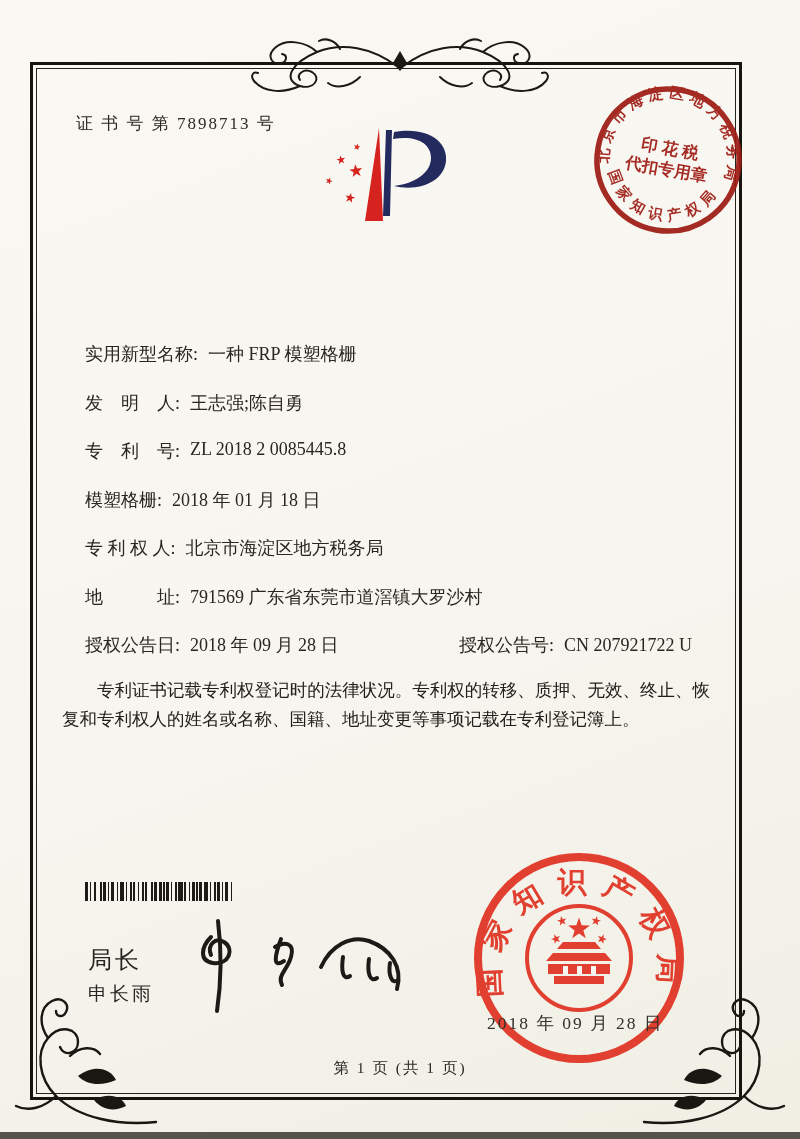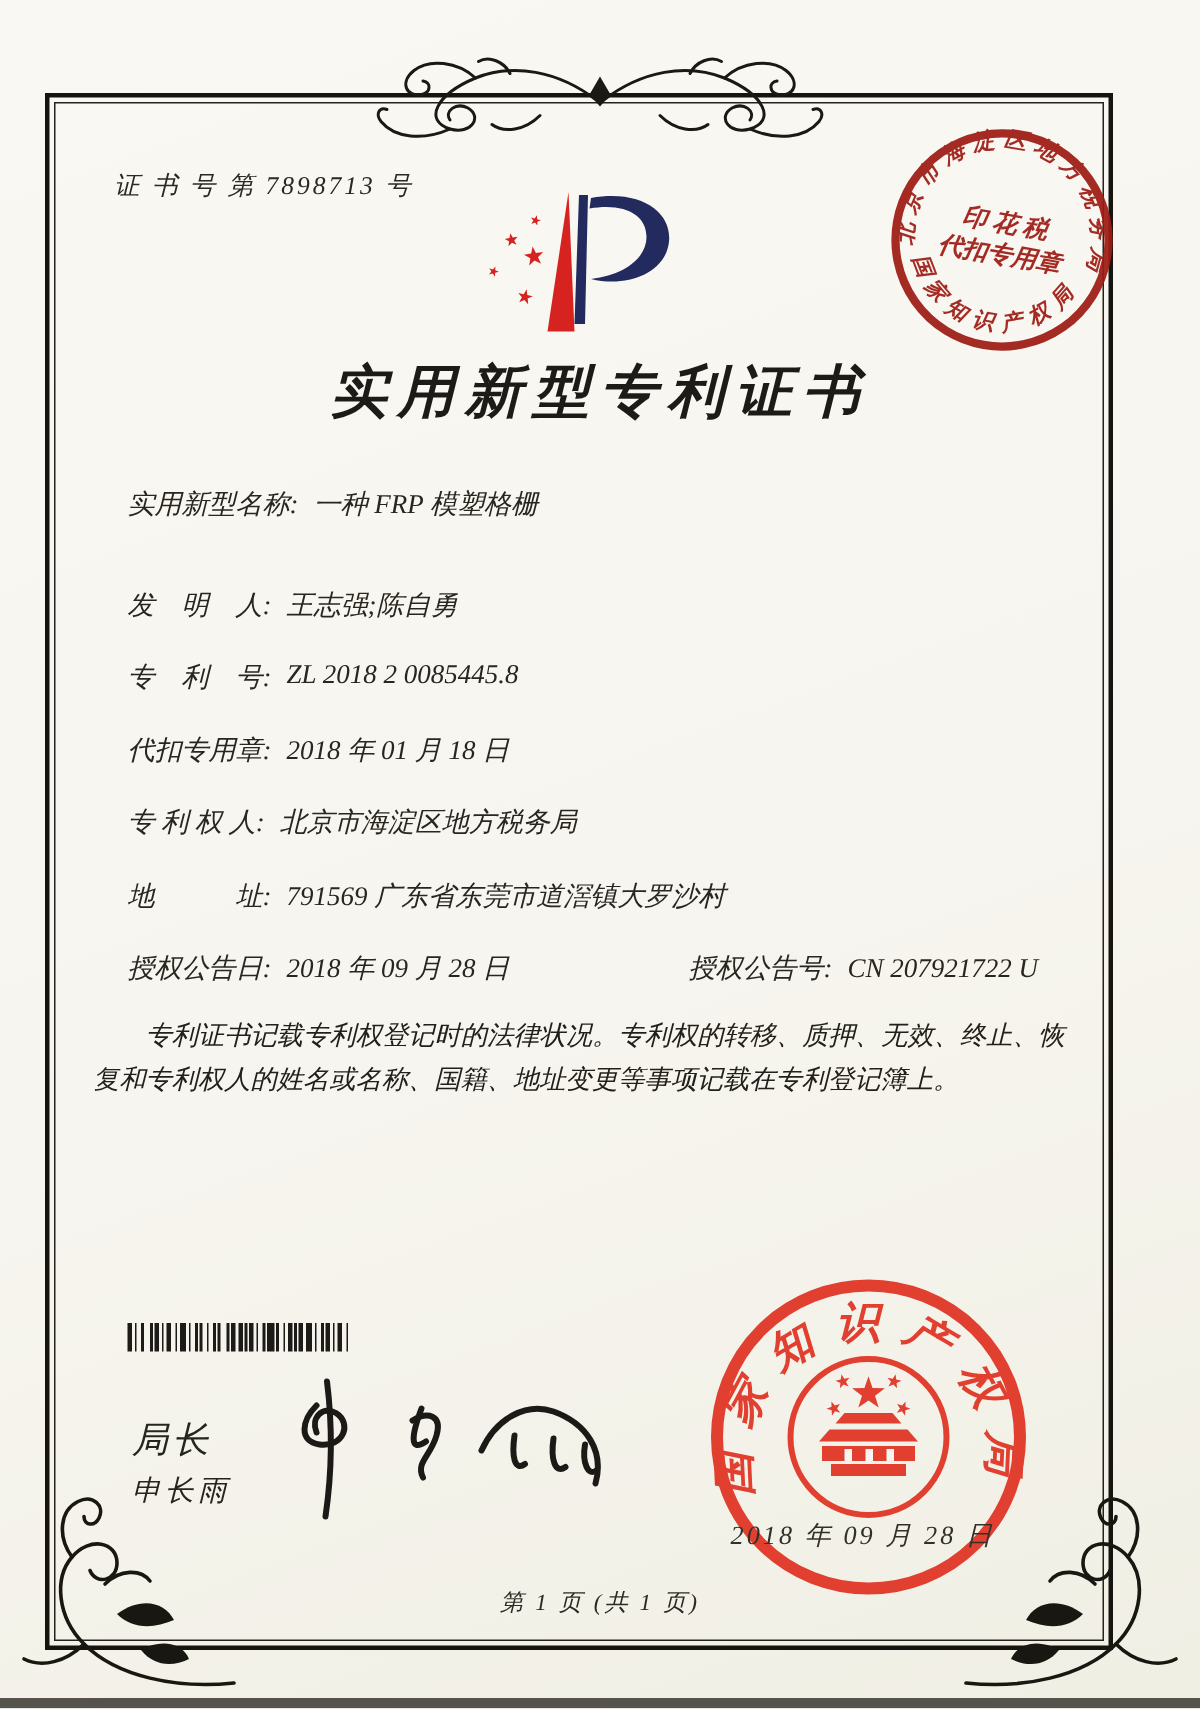--- a/index.html
+++ b/index.html
@@ -1,21 +1,20 @@
 <!DOCTYPE html>
 <html><head>
 <meta charset="utf-8">
 <style>
   html,body{margin:0;padding:0;}
   .page{
     position:relative; width:800px; height:1139px; overflow:hidden;
     background:linear-gradient(160deg,#faf8f3 0%,#f7f5ef 55%,#f0efe4 100%);
     font-family:"Liberation Serif","DejaVu Serif",serif;
     color:#26241f;
-    font-style:italic;
   }
   .photo-edge{position:absolute;left:0;bottom:0;width:100%;height:7px;background:#55534b;}
   .frame{position:absolute; left:30px; top:62px; width:706px; height:1032px;
     border:3px solid #17140f;}
   .frame::before{content:""; position:absolute; inset:3px; border:1px solid #26231c;}
   .cert-no{position:absolute; left:76px; top:112px; font-size:17px; letter-spacing:2px; color:#2b2925;}
   .logo{position:absolute; left:320px; top:126px;}
   .title{position:absolute; left:0; top:236px; width:100%; text-align:center;
     font-size:38px; font-weight:bold; letter-spacing:7px; color:#1d1b17;}
   .fields{position:absolute; left:85px; top:0; width:640px;}
@@ -98,37 +97,36 @@
     </g>
     <g fill="#d6231f">
       <use href="#star" transform="translate(37,21) scale(0.36) rotate(15)"></use>
       <use href="#star" transform="translate(21,34) scale(0.46) rotate(-10)"></use>
       <use href="#star" transform="translate(9,55) scale(0.36) rotate(20)"></use>
       <use href="#star" transform="translate(36,45) scale(0.68) rotate(-8)"></use>
       <use href="#star" transform="translate(30,72) scale(0.52) rotate(12)"></use>
     </g>
   </svg>
 
-  <div class="title">实用新型专利证书</div>
 
   <div class="fields">
-    <div class="field-row" style="top:324px">
+    <div class="field-row" style="top:342px">
       <span class="lbl">实用新型名称:</span>
       <span class="val">一种 FRP 模塑格栅</span>
     </div>
     <div class="field-row" style="top:391px">
       <span class="lbl">发　明　人:</span>
       <span class="val">王志强;陈自勇</span>
     </div>
     <div class="field-row" style="top:439px">
       <span class="lbl">专　利　号:</span>
       <span class="val">ZL 2018 2 0085445.8</span>
     </div>
     <div class="field-row" style="top:488px">
-      <span class="lbl">代扣专用章:</span>
+      <span class="lbl">模塑格栅:</span>
       <span class="val">2018 年 01 月 18 日</span>
     </div>
     <div class="field-row" style="top:536px">
       <span class="lbl">专 利 权 人:</span>
       <span class="val">北京市海淀区地方税务局</span>
     </div>
     <div class="field-row" style="top:585px">
       <span class="lbl">地　　　址:</span>
       <span class="val">791569 广东省东莞市道滘镇大罗沙村</span>
     </div>

